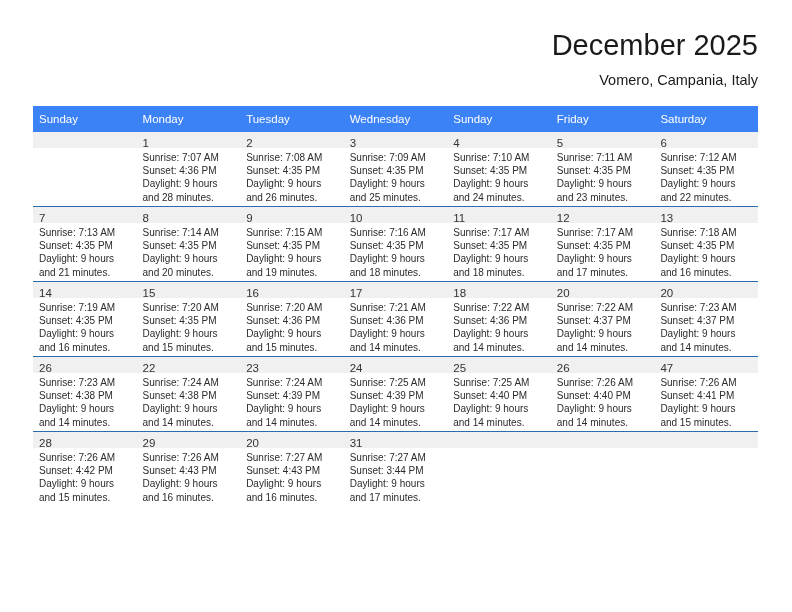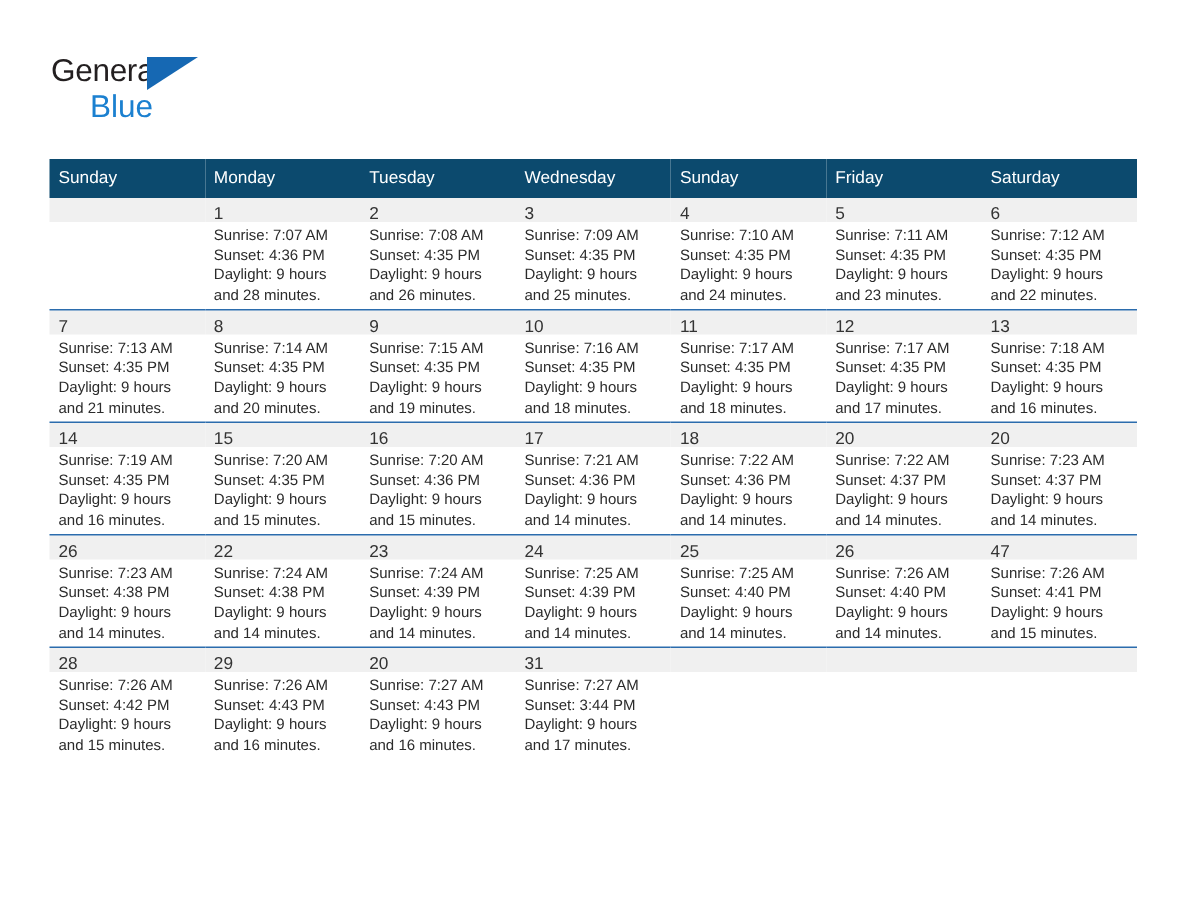--- a/index.html
+++ b/index.html
@@ -90,21 +90,21 @@
   
   .calendar {
     position: absolute;
     left: 33px;
     top: 106px;
     width: 725px;
     border-collapse: collapse;
     table-layout: fixed;
   }
   .calendar th {
-    background: #0c4a6e;
+    background: #3b82f6;
     color: #ffffff;
     font-size: 11.5px;
     font-weight: normal;
     text-align: left;
     padding: 4px 0 5px 6px;
     height: 17px;
     border: none;
   }
   .calendar td {
     vertical-align: top;
@@ -141,26 +141,25 @@
     background: #f0f0f0;
   }
 </style>
 </head>
 <body>
 
 <div class="page">
 
   <div class="masthead">
 
-    <div class="brand">
-      <span class="brand-line1">General</span>
-      <span class="brand-triangle"></span>
-      <span class="brand-line2">Blue</span>
+
+    <div class="title-block">
+      <h1 class="cal-title">December 2025</h1>
+      <p class="cal-subtitle">Vomero, Campania, Italy</p>
     </div>
-
 
   </div>
 
   <table class="calendar">
     <thead>
       <tr id="weekday-header">
           <th>Sunday</th>
           <th>Monday</th>
           <th>Tuesday</th>
           <th>Wednesday</th>

